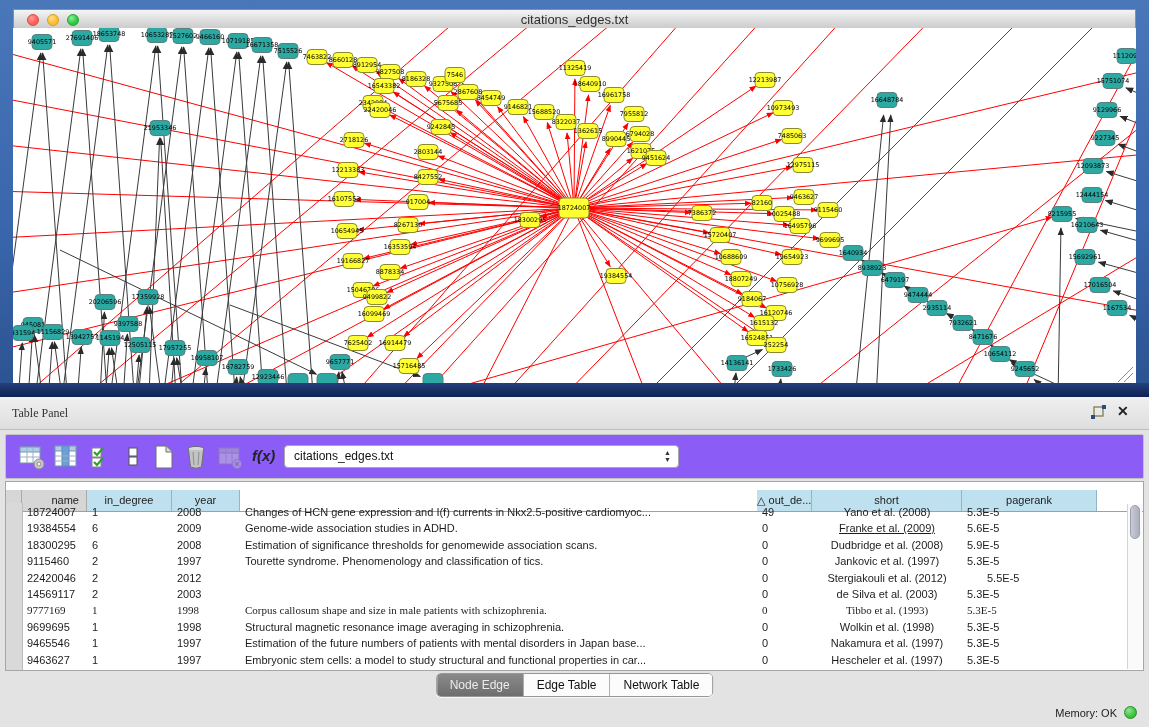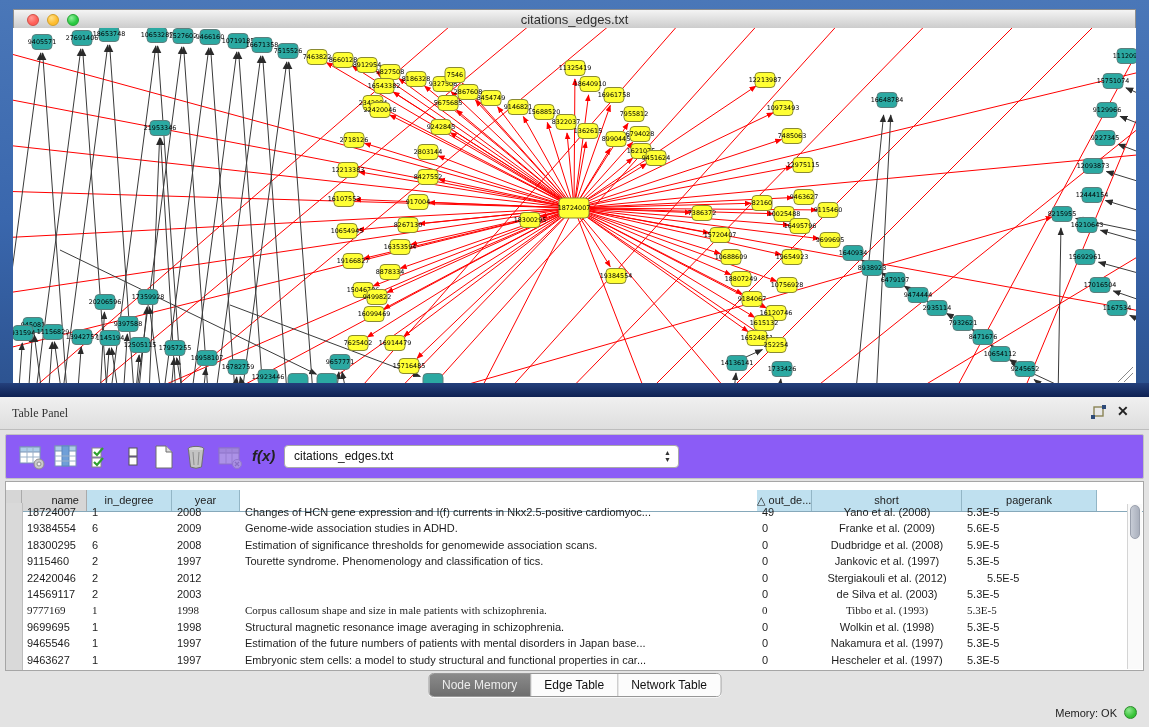--- a/index.html
+++ b/index.html
@@ -597,21 +597,21 @@
           <div class="td" style="left: 751px; width: 55px;">49</div>
           <div class="td center" style="left: 806px; width: 150px;">Yano et al. (2008)</div>
           <div class="td" style="left: 956px; width: 135px;">5.3E-5</div>
         </div>
         <div class="trow" style="top: 38.4px;">
           <div class="td" style="left: 16px; width: 65px;">19384554</div>
           <div class="td" style="left: 81px; width: 85px;">6</div>
           <div class="td" style="left: 166px; width: 68px;">2009</div>
           <div class="td" style="left: 234px; width: 517px;">Genome-wide association studies in ADHD.</div>
           <div class="td" style="left: 751px; width: 55px;">0</div>
-          <div class="td center" style="left: 806px; width: 150px;">Franke et al. (2009)</div>
+          <div class="td center" style="left: 806px; width: 150px; text-decoration: underline;">Franke et al. (2009)</div>
           <div class="td" style="left: 956px; width: 135px;">5.6E-5</div>
         </div>
         <div class="trow" style="top: 54.8px;">
           <div class="td" style="left: 16px; width: 65px;">18300295</div>
           <div class="td" style="left: 81px; width: 85px;">6</div>
           <div class="td" style="left: 166px; width: 68px;">2008</div>
           <div class="td" style="left: 234px; width: 517px;">Estimation of significance thresholds for genomewide association scans.</div>
           <div class="td" style="left: 751px; width: 55px;">0</div>
           <div class="td center" style="left: 806px; width: 150px;">Dudbridge et al. (2008)</div>
           <div class="td" style="left: 956px; width: 135px;">5.9E-5</div>
@@ -678,21 +678,21 @@
           <div class="td" style="left: 956px; width: 135px;">5.3E-5</div>
         </div>
       </div>
     <div class="vscroll">
       <div class="vthumb"></div>
     </div>
   </div>
 
   <div class="tabsbar">
     <div class="seg">
-      <div class="tab sel">Node Memory</div>
+      <div class="tab sel">Node Edge</div>
       <div class="tab">Edge Table</div>
       <div class="tab">Network Table</div>
     </div>
   </div>
 
   <div class="statusbar">
     <span class="mem-label">Memory: OK</span>
     <span class="mem-dot"></span>
   </div>
 </div>

